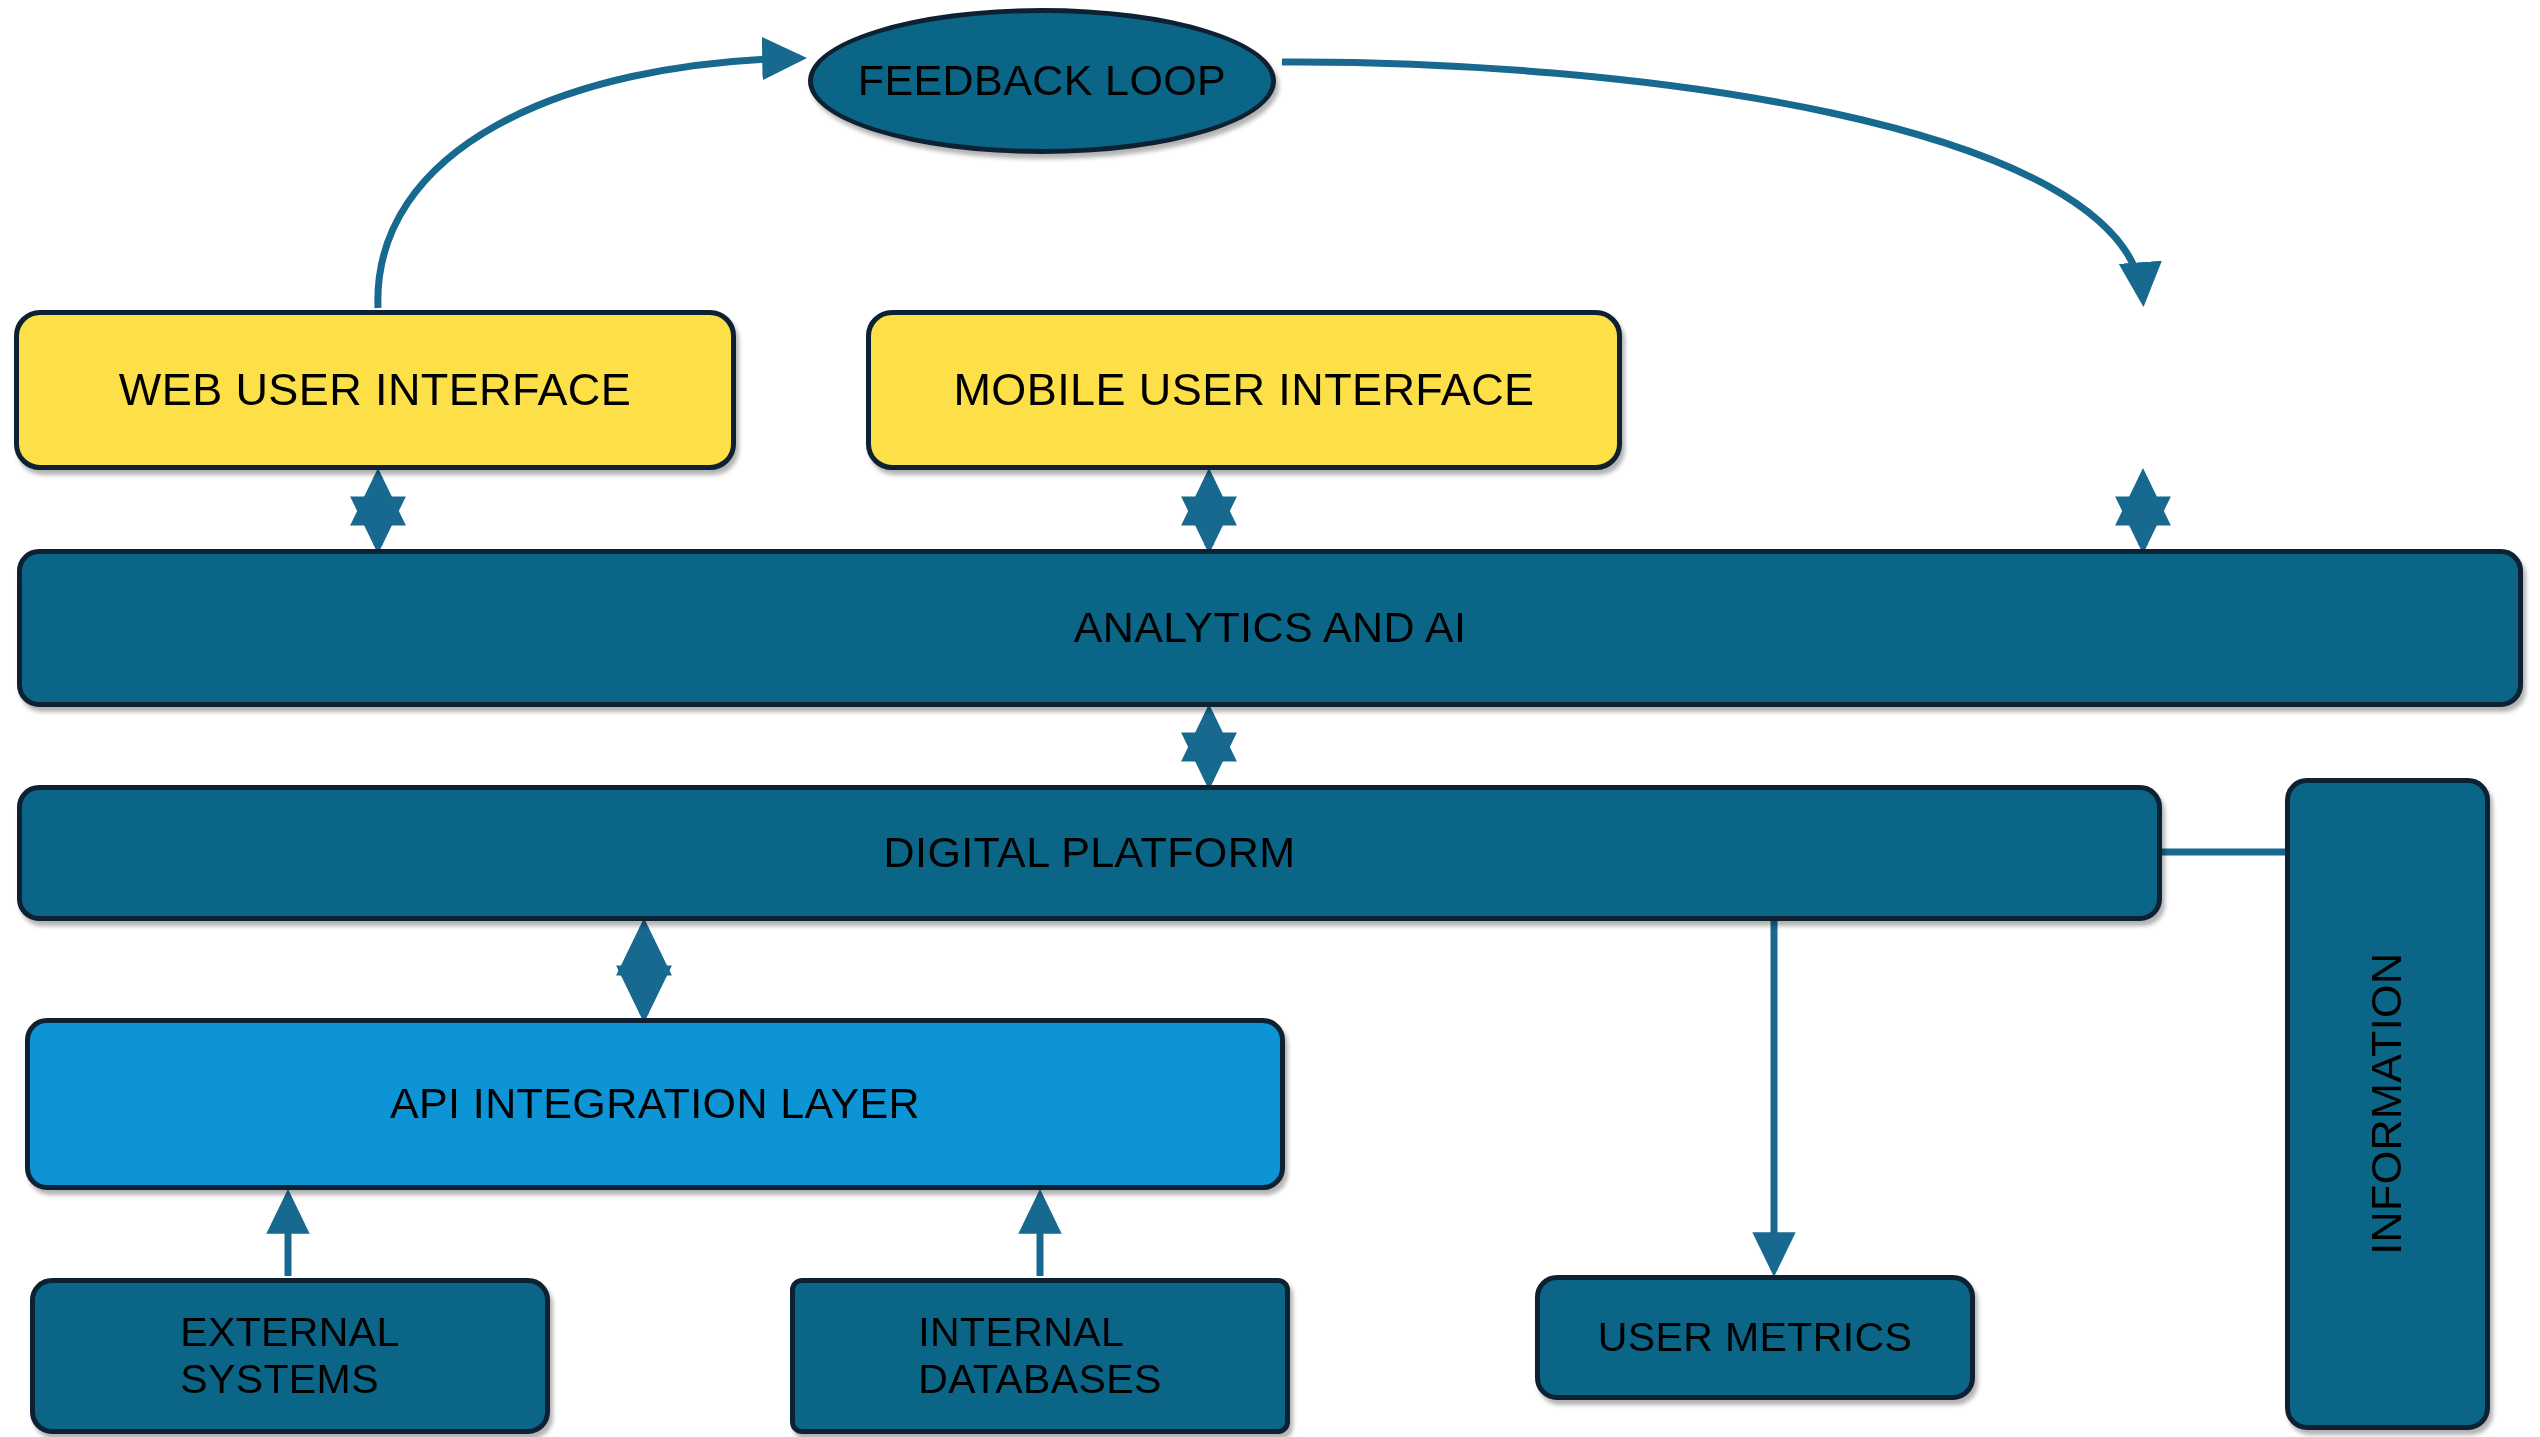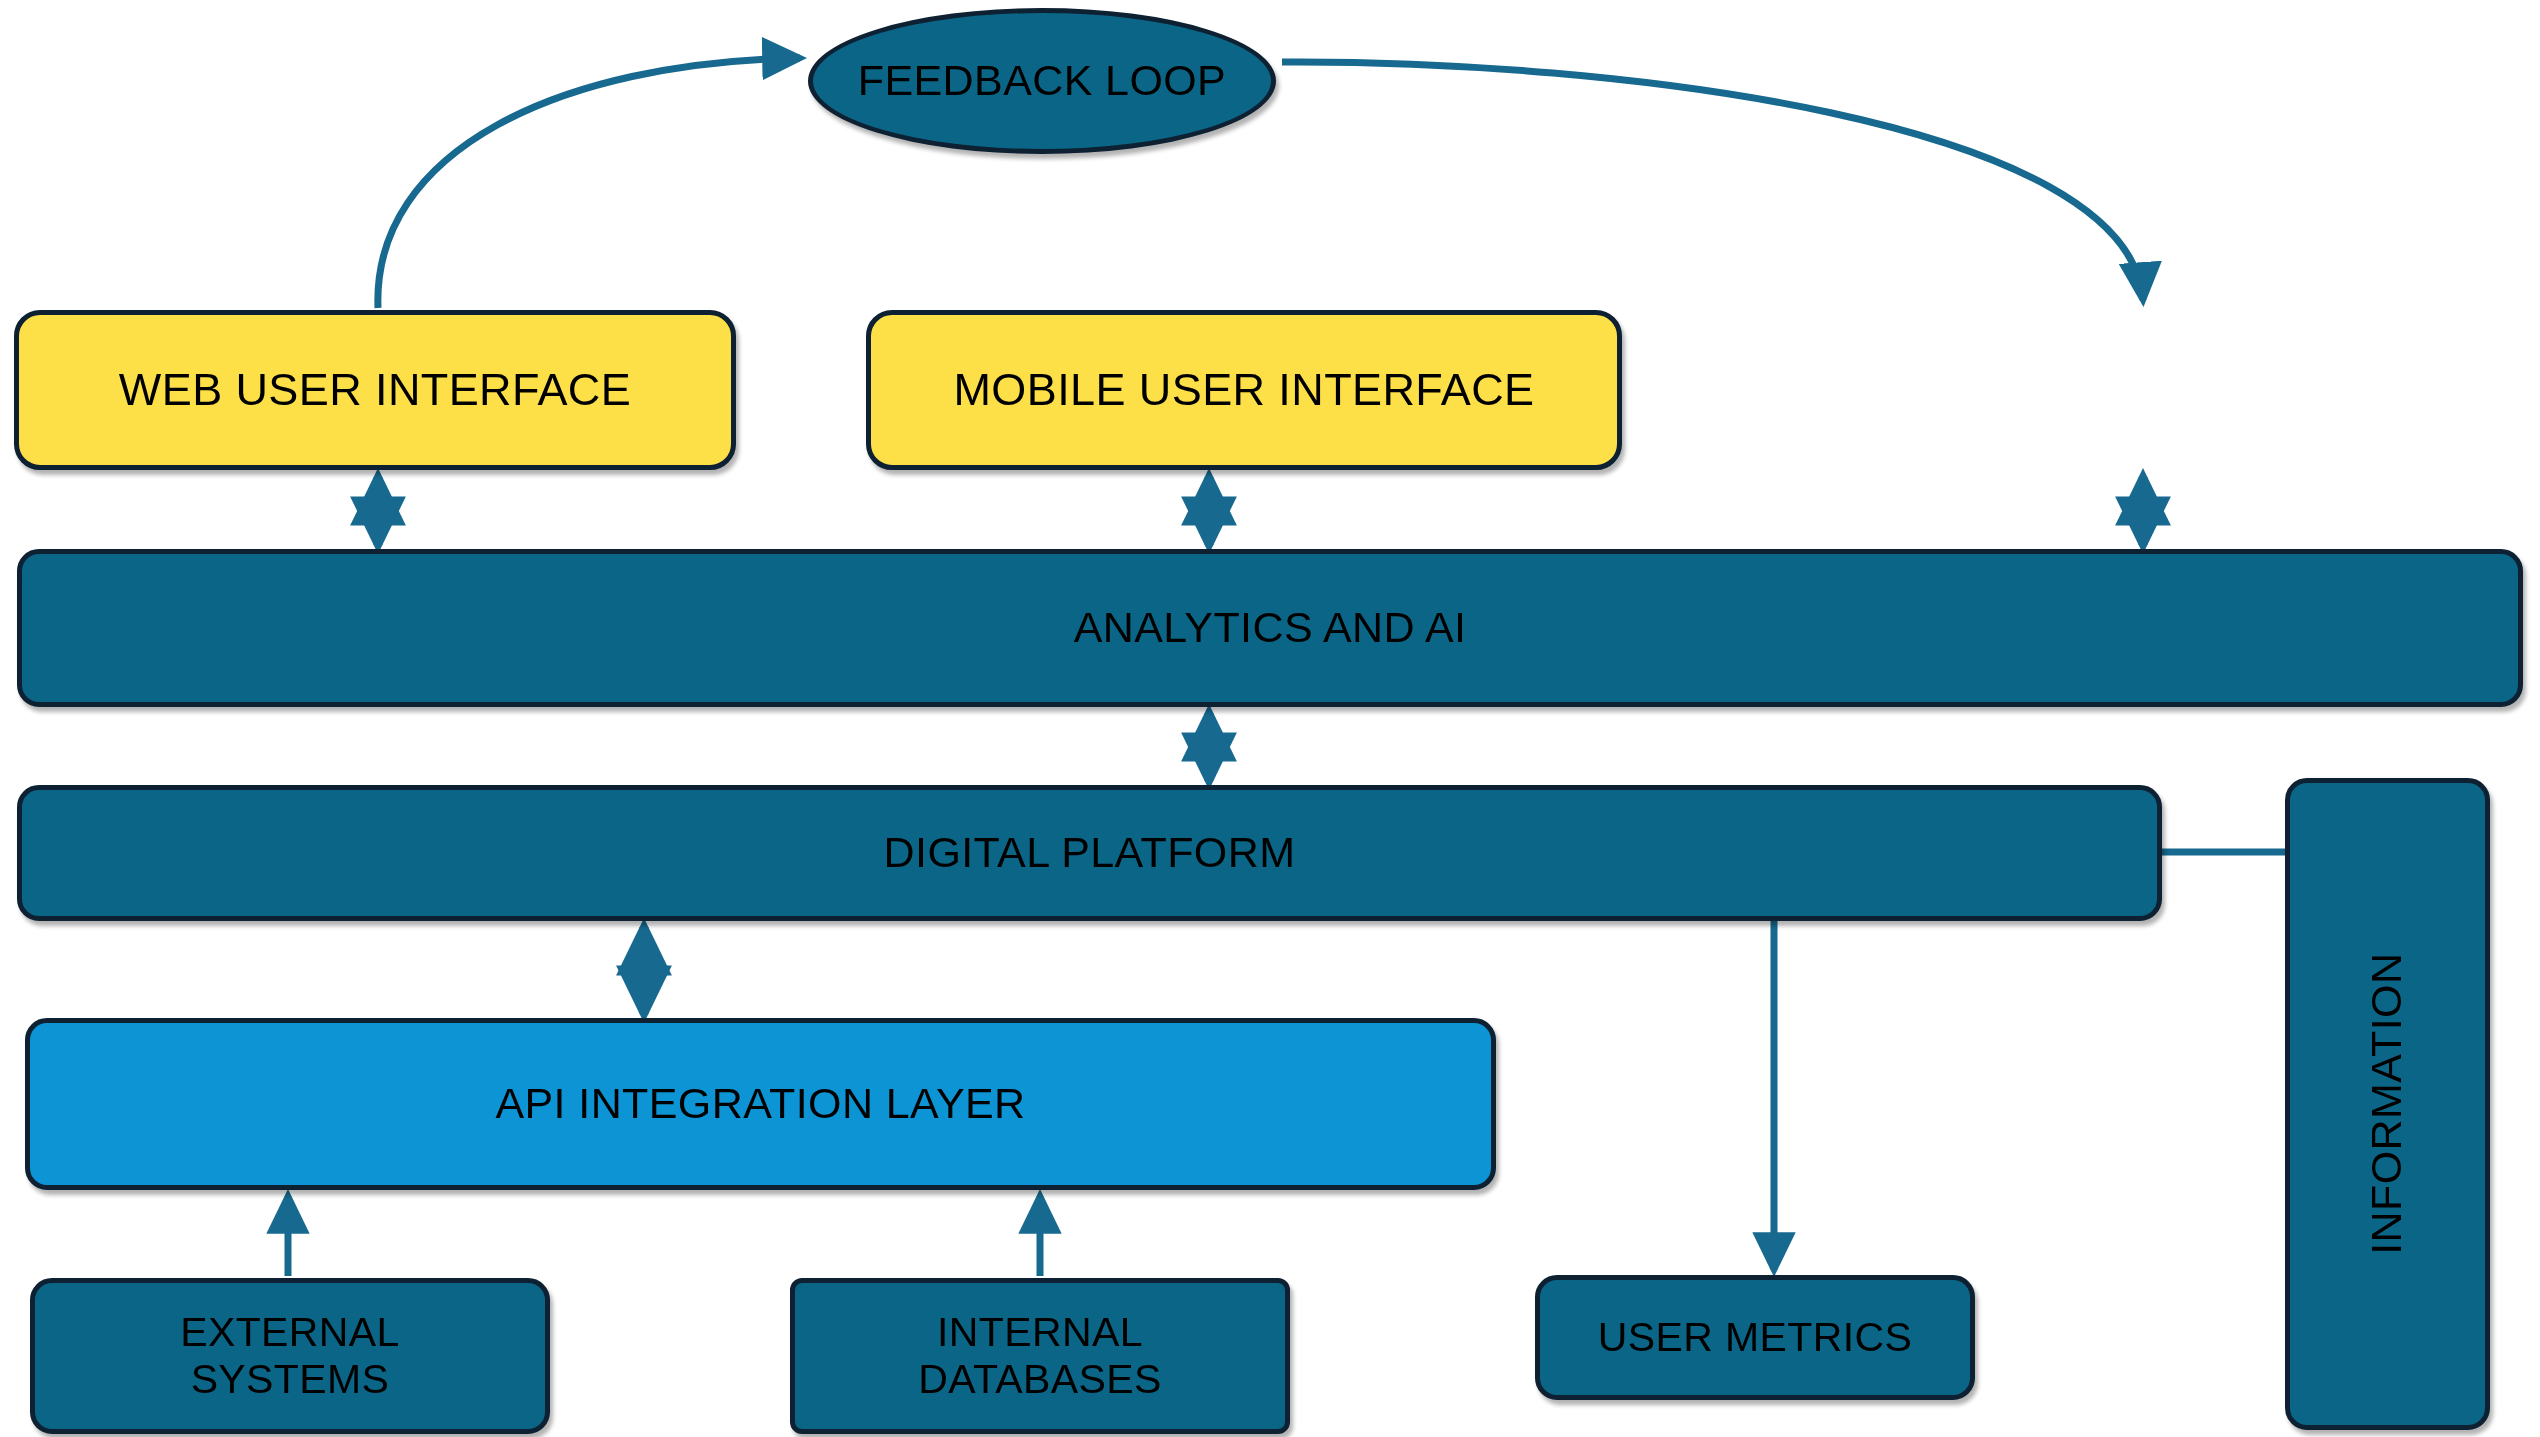--- a/index.html
+++ b/index.html
@@ -15,21 +15,21 @@
     background: #ffffff;
     overflow: hidden;
     font-family: "Liberation Sans", sans-serif;
   }
   .node {
     position: absolute;
     box-sizing: border-box;
     display: flex;
     align-items: center;
     justify-content: center;
-    text-align: center;
+    text-align: left;
     color: #000000;
     border: 5px solid #0d2133;
     box-shadow: 3px 5px 4px rgba(0,0,0,0.30);
     line-height: 1.15;
     letter-spacing: 0.4px;
   }
   .node .lbl {
     display: block;
     padding: 0 10px;
     white-space: pre-line;
@@ -45,21 +45,21 @@
     border-radius: 50% / 50%;
     font-size: 43px;
   }
   #web-ui     { left: 14px;   top: 310px; width: 722px;  height: 160px; border-radius: 26px; font-size: 45px; }
   #mobile-ui  { left: 838px;  top: 310px; width: 756px;  height: 160px; border-radius: 26px; font-size: 45px; margin-left: 28px; }
   #partner-ui { left: 1692px; top: 310px; width: 830px;  height: 160px; border-radius: 26px; font-size: 45px; }
 
   #analytics-ai { left: 17px; top: 549px; width: 2506px; height: 158px; border-radius: 22px; font-size: 43px; }
   #digital-platform { left: 17px; top: 785px; width: 2145px; height: 136px; border-radius: 22px; font-size: 43px; }
 
-  #api-layer { left: 25px; top: 1018px; width: 1471px; height: 172px; border-radius: 22px; font-size: 43px; }
+  #api-layer { left: 25px; top: 1018px; width: 1260px; height: 172px; border-radius: 22px; font-size: 43px; }
 
   #external-systems { left: 30px;   top: 1278px; width: 520px; height: 156px; border-radius: 22px; font-size: 41px; }
   #internal-databases { left: 790px; top: 1278px; width: 500px; height: 156px; border-radius: 12px; font-size: 41px; }
   #user-metrics { left: 1535px; top: 1275px; width: 440px; height: 125px; border-radius: 22px; font-size: 41px; }
 
   #information {
     left: 2285px; top: 778px; width: 205px; height: 652px;
     border-radius: 22px; font-size: 43px;
   }
   #information .lbl {

